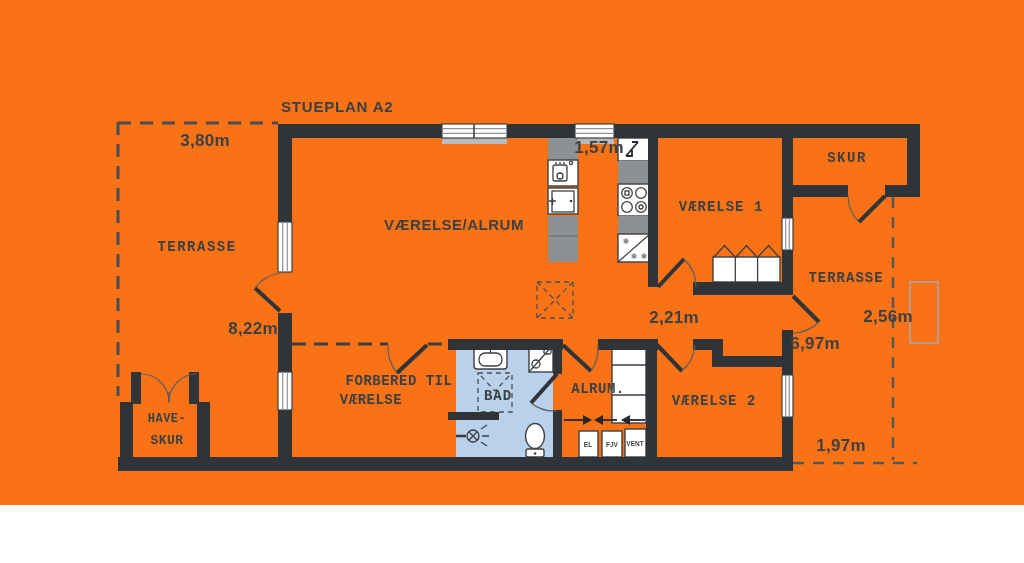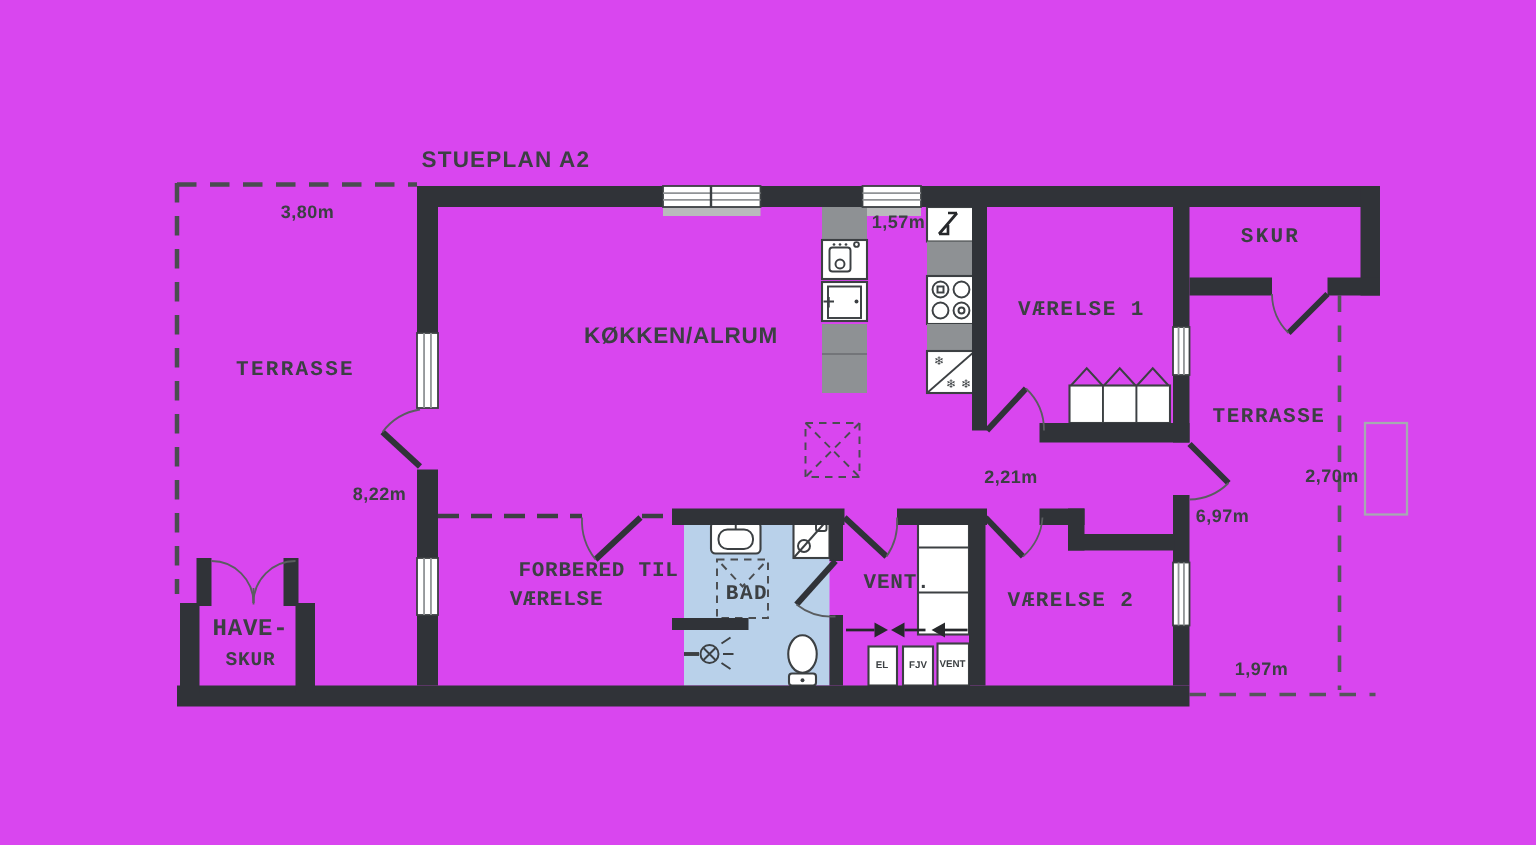--- a/index.html
+++ b/index.html
@@ -1,16 +1,16 @@
 <!DOCTYPE html>
 <html style="--wall: #303338; --stroke: #3c4043; --text: #3c4043; --counter: #8e9194; --bath: #b9d1ea; --dashed: #4a4d50;"><head>
 <meta charset="utf-8">
 <style>
   html,body{margin:0;padding:0;background:#fff;}
-  #plan{position:relative;width:1024px;height:563px;background:#d946ef;overflow:hidden;
+  #plan{position:relative;width:1024px;height:505px;background:#f97316;overflow:hidden;
         font-family:"Liberation Sans",sans-serif;}
   #plan svg{position:absolute;left:0;top:0;}
   .wall{fill:var(--wall);}
   .gray{fill:var(--counter);}
   .sill{fill:#b9babc;}
   .fixture{fill:#fff;stroke:var(--stroke);stroke-width:1.4;}
   .thin{stroke:var(--stroke);stroke-width:1.3;fill:none;}
   .winbox{fill:#fff;stroke:var(--stroke);stroke-width:1.2;}
   .winline{stroke:#909396;stroke-width:1.2;}
   .leaf{stroke:var(--wall);stroke-width:4;}
@@ -19,21 +19,21 @@
   .dash2{stroke:#54575a;stroke-width:2.4;stroke-dasharray:11 9;fill:none;}
   .fdash{stroke:var(--stroke);stroke-width:3;stroke-dasharray:14 8;fill:none;}
   .ndash{stroke:#4a4d50;stroke-width:1.3;stroke-dasharray:5 4;fill:none;}
   .bath{fill:var(--bath);}
   .arrow{fill:#26282b;}
   .arrowline{stroke:#26282b;stroke-width:1.8;}
   .lbl{position:absolute;transform:translate(-50%,-50%);font-weight:bold;
        color:var(--text);white-space:nowrap;}
   .room{font-size:14px;letter-spacing:1.5px;font-family:Liberation Mono, monospace;}
   .big{font-size:15px;letter-spacing:0.5px;}
-  .dim{font-size:12px;letter-spacing:0.3px;}
+  .dim{font-size:17px;letter-spacing:0.3px;}
   .tiny{font-size:6.5px;letter-spacing:0px;}
   .title{position:absolute;font-weight:bold;font-size:15px;letter-spacing:0.8px;
          color:var(--text);white-space:nowrap;}
   .flake{position:absolute;transform:translate(-50%,-50%);font-size:8px;color:#3c4043;
          font-family:"DejaVu Sans",sans-serif;}
 </style>
 </head>
 <body>
 
 <div id="plan">
@@ -206,36 +206,36 @@
     <path class="arc" d="M557,411 A38,38 0 0 1 531,403"></path>
     <path class="arc" d="M141,374 A28,28 0 0 1 169,402"></path>
     <path class="arc" d="M197,374 A28,28 0 0 0 169,402"></path>
     <line class="arc" x1="169" y1="392" x2="169" y2="403"></line>
   </g>
 </svg>
 
   <div class="title" style="left:281px;top:98px;">STUEPLAN A2</div>
   <div class="lbl dim" style="left:205px;top:141px;">3,80m</div>
   <div class="lbl room" style="left:197px;top:247px;">TERRASSE</div>
-  <div class="lbl big" style="left:454px;top:224px;">KØKKEN/ALRUM</div>
+  <div class="lbl big" style="left:454px;top:224px;">VÆRELSE/ALRUM</div>
   <div class="lbl dim" style="left:599px;top:148px;">1,57m</div>
   <div class="lbl room" style="left:721px;top:207px;letter-spacing:1px;">VÆRELSE 1</div>
   <div class="lbl room" style="left:847px;top:158px;">SKUR</div>
   <div class="lbl room" style="left:846px;top:278px;letter-spacing:1px;">TERRASSE</div>
-  <div class="lbl dim" style="left:888px;top:317px;">2,70m</div>
+  <div class="lbl dim" style="left:888px;top:317px;">2,56m</div>
   <div class="lbl dim" style="left:253px;top:329px;">8,22m</div>
   <div class="lbl dim" style="left:674px;top:318px;">2,21m</div>
   <div class="lbl dim" style="left:815px;top:344px;">6,97m</div>
   <div class="lbl room" style="left:371px;top:381px;letter-spacing:0.5px;margin-left:28px;">FORBERED TIL</div>
   <div class="lbl room" style="left:371px;top:400px;letter-spacing:0.5px;">VÆRELSE</div>
   <div class="lbl room" style="left:498px;top:396px;letter-spacing:1px;">BAD</div>
-  <div class="lbl room" style="left:598px;top:389px;letter-spacing:0.5px;">VENT.</div>
+  <div class="lbl room" style="left:598px;top:389px;letter-spacing:0.5px;">ALRUM.</div>
   <div class="lbl room" style="left:714px;top:401px;letter-spacing:1px;">VÆRELSE 2</div>
   <div class="lbl dim" style="left:841px;top:446px;">1,97m</div>
-  <div class="lbl room" style="left:167px;top:419px;font-size:16px;letter-spacing:0.5px;">HAVE-</div>
+  <div class="lbl room" style="left:167px;top:419px;font-size:12px;letter-spacing:0.5px;">HAVE-</div>
   <div class="lbl room" style="left:167px;top:440px;font-size:13px;letter-spacing:0.5px;">SKUR</div>
   <div class="lbl tiny" style="left:588px;top:444px;">EL</div>
   <div class="lbl tiny" style="left:612px;top:444px;">FJV</div>
   <div class="lbl tiny" style="left:635px;top:443px;">VENT</div>
   <div class="flake" style="left:626px;top:241px;">❄</div>
   <div class="flake" style="left:634px;top:256px;">❄</div>
   <div class="flake" style="left:644px;top:256px;">❄</div>
 </div>
 
 </body></html>

